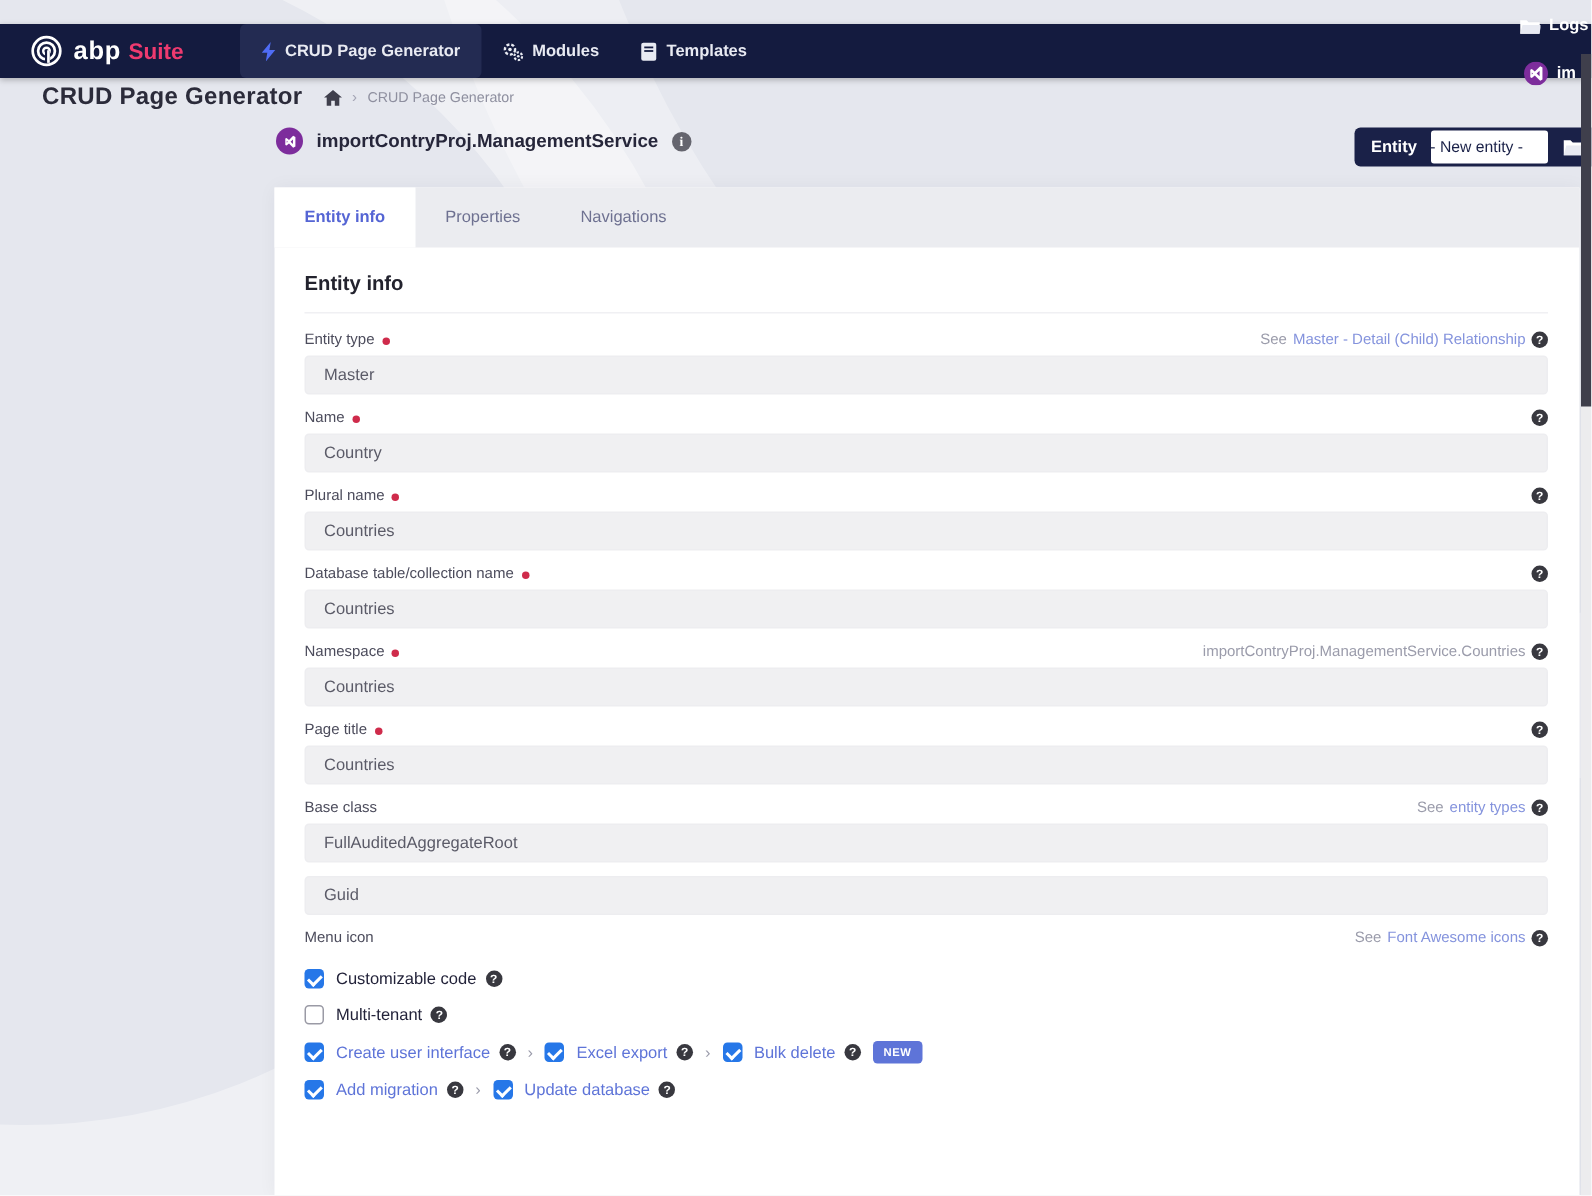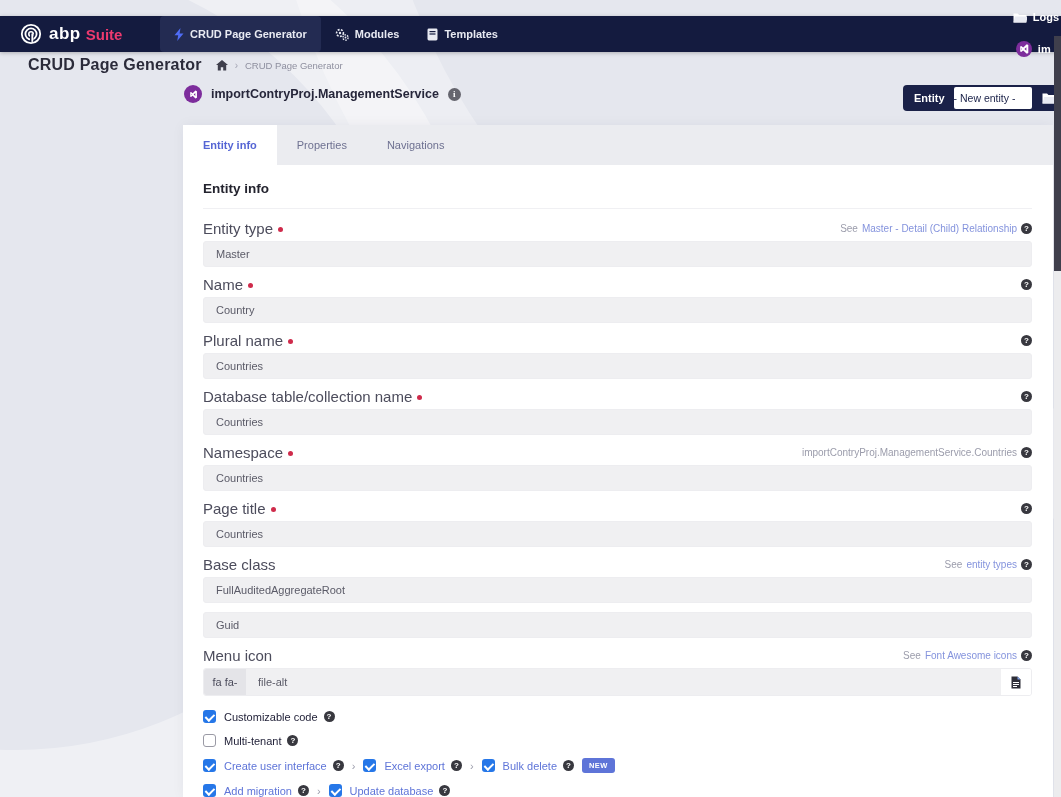--- a/index.html
+++ b/index.html
@@ -57,21 +57,21 @@
   .tabbar { height:40px; background:#ebecf0; display:flex; }
   .tab { padding:0 20px; height:40px; line-height:40px; font-size:11px; color:#6e7191; cursor:pointer; }
   .tab.active { background:#ffffff; color:#5565d4; font-weight:bold; }
   .card-body { padding:16px 21px 0 20px; }
   .section-title { font-size:13.5px; font-weight:bold; color:#23232e; margin-bottom:12px; }
   .section-hr { border:none; border-top:1px solid #f0f0f3; margin:0 0 11px 0; }
 
   
   .form-group { margin-bottom:9px; }
   .label-row { display:flex; justify-content:space-between; align-items:center; margin-bottom:4px; min-height:13px; }
-  .lbl { font-size:15px; color:#4c4c5c; display:flex; align-items:center; }
+  .lbl { font-size:10px; color:#4c4c5c; display:flex; align-items:center; }
   .req { width:5px; height:5px; border-radius:50%; background:#cf2b4b; display:inline-block; margin-left:5px; margin-top:1px; }
   .helper { font-size:10px; color:#9b9cab; display:flex; align-items:center; gap:4px; }
   .helper a { color:#8493dd; text-decoration:none; cursor:pointer; }
   .qicon { width:11px; height:11px; min-width:11px; border-radius:50%; background:#38383f; color:#fff; font-size:8px;
            display:inline-flex; align-items:center; justify-content:center; font-weight:bold; }
   .qicon::after { content:"?"; }
   .input { width:100%; height:26px; background:#f0f0f2; border:1px solid #ededf0; border-radius:3px;
            font-size:11px; color:#5b5b68; padding:12px 12px; font-family:inherit; }
   .input-group { display:flex; height:28px; border:1px solid #ededf0; border-radius:3px; overflow:hidden; }
   .ig-prefix { width:42px; background:#e4e4e8; display:flex; align-items:center; justify-content:center;
@@ -308,33 +308,20 @@
         <div class="label-row">
           <span class="lbl">
               <span>Menu icon</span>
             </span>
           <span class="helper">
             <span>See</span>
             <a>Font Awesome icons</a>
             <span class="qicon"></span>
           </span>
         </div>
-        <div class="input-group">
-          <span class="ig-prefix">fa fa-</span>
-          <input class="ig-input" value="file-alt" style="">
-          <span class="ig-suffix">
-            <svg width="10" height="13" viewBox="0 0 10 13">
-              <path d="M0.5,0.5 h6 l3,3 v9 h-9 z" fill="#2e2e38"></path>
-              <path d="M6.5,0.5 l3,3 h-3 z" fill="#7f9fe8"></path>
-              <rect x="2" y="6" width="6" height="1" fill="#ffffff"></rect>
-              <rect x="2" y="8" width="6" height="1" fill="#ffffff"></rect>
-              <rect x="2" y="10" width="4" height="1" fill="#ffffff"></rect>
-            </svg>
-          </span>
-        </div>
       </div>
 
       <div class="cb-row" style="margin-top:14px;">
         <span class="cb checked"></span>
         <span class="cb-label">Customizable code</span>
         <span class="qicon"></span>
       </div>
 
       <div class="cb-row">
         <span class="cb unchecked"></span>

